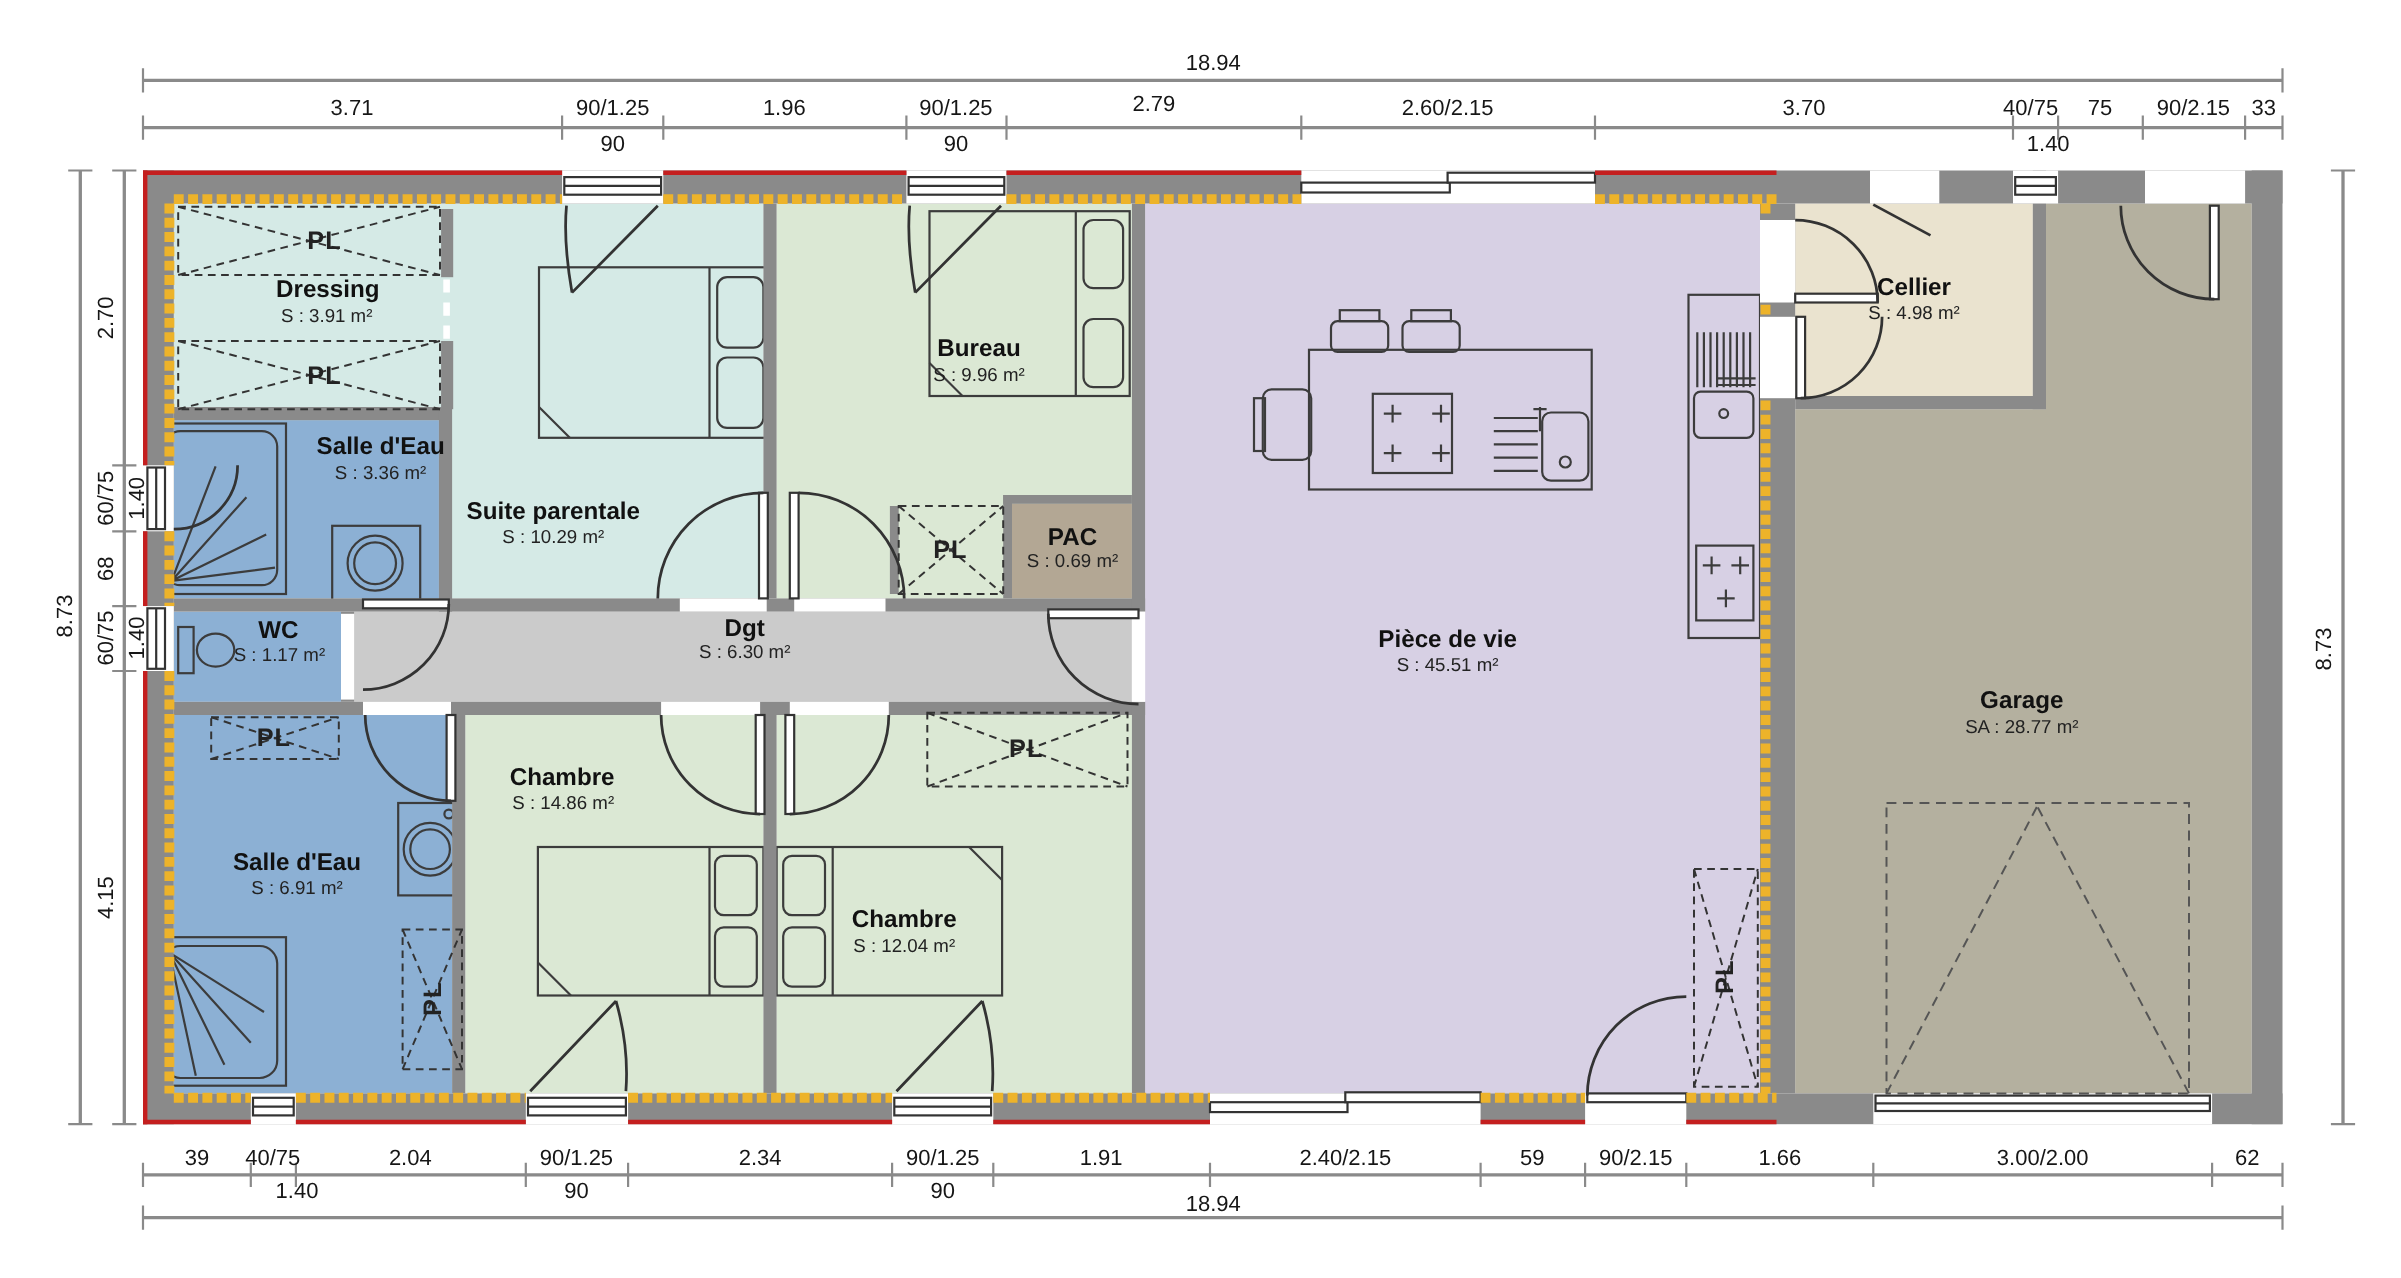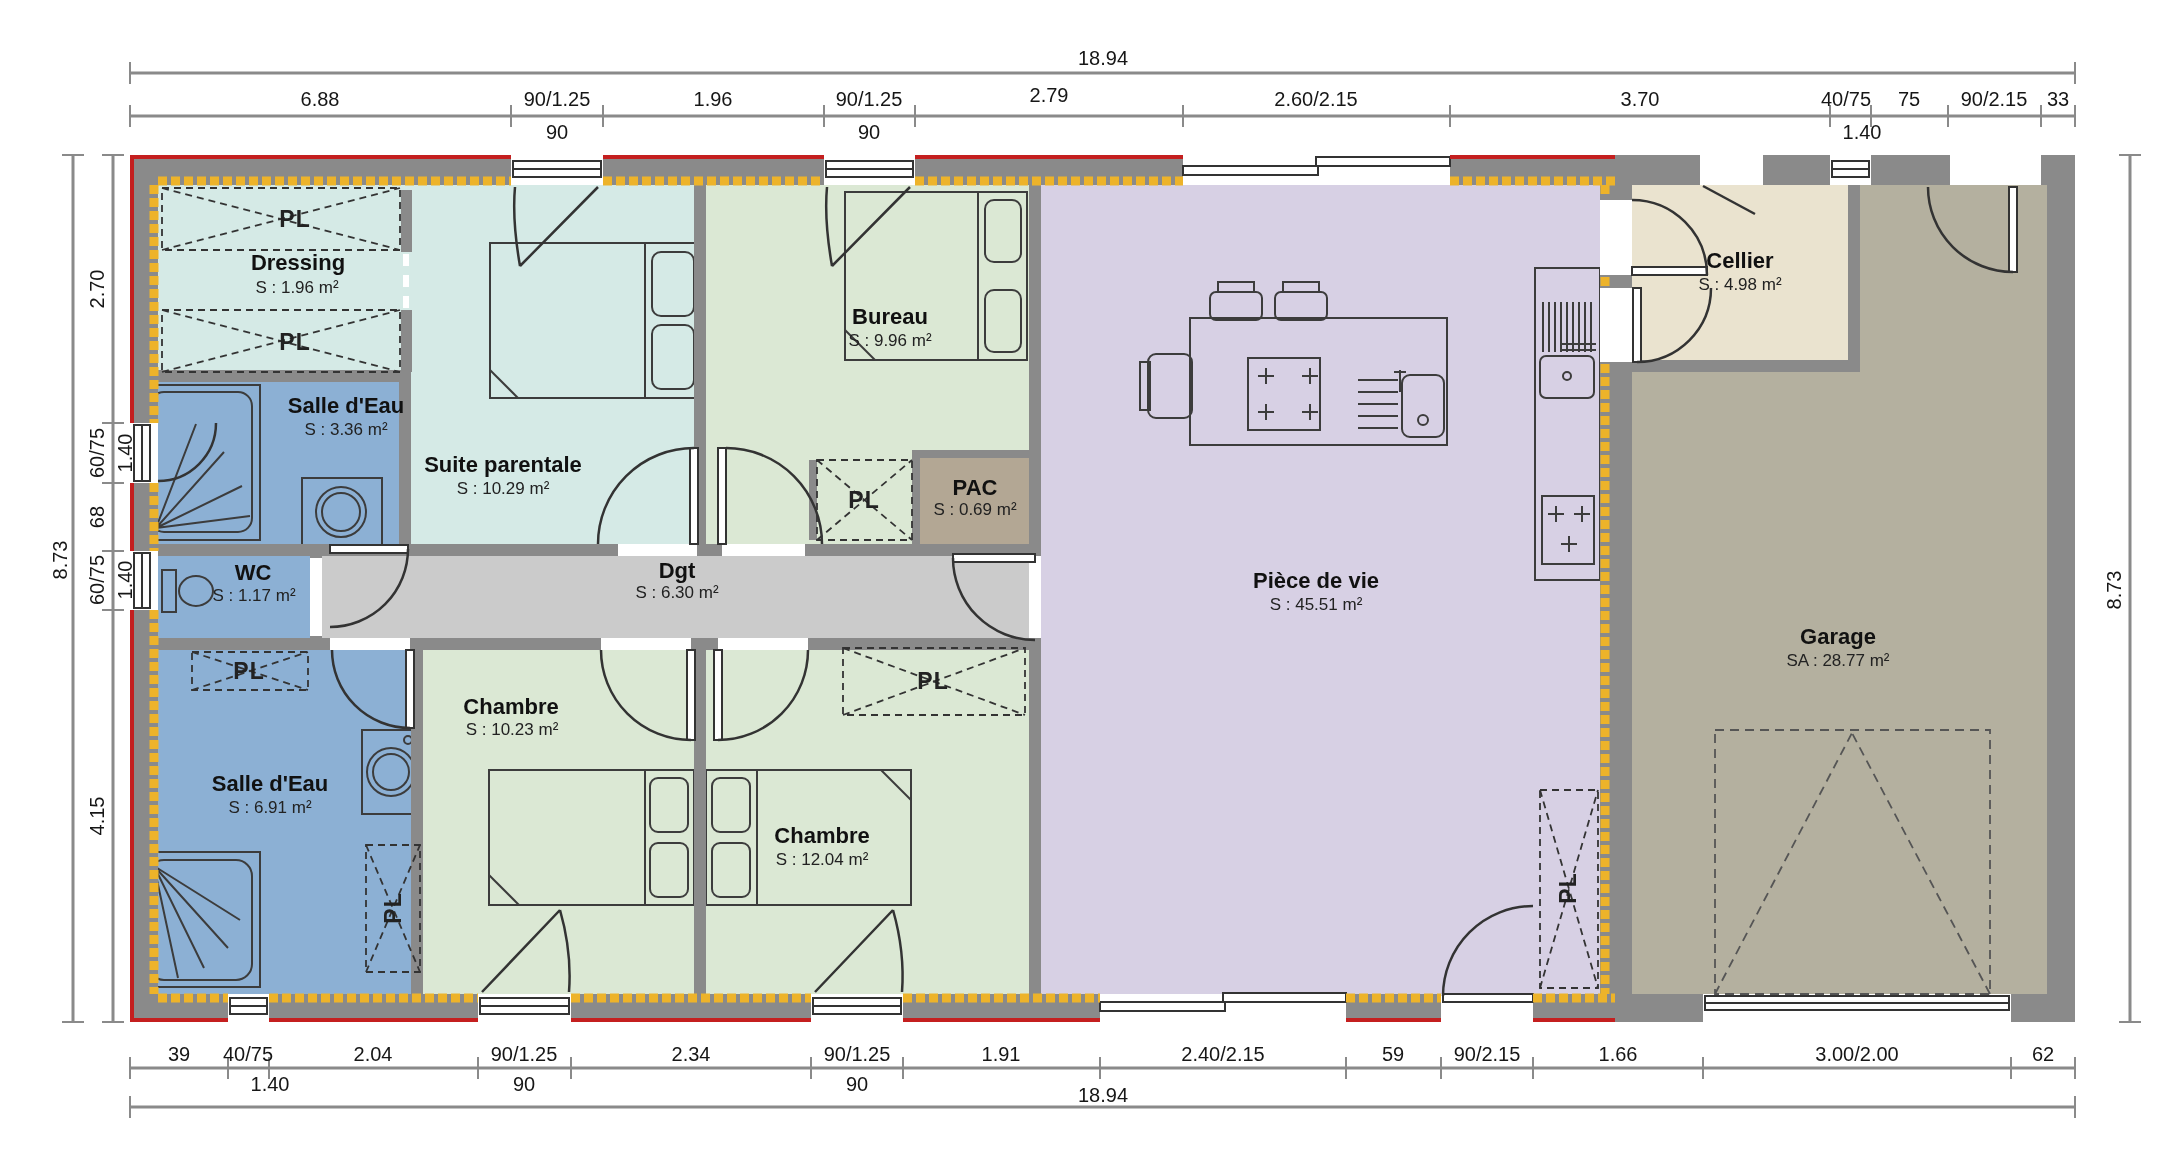--- a/index.html
+++ b/index.html
@@ -321,21 +321,21 @@
       <path d="M130 1057 V1079 M228 1057 V1079 M269 1057 V1079 M478 1057 V1079 M571 1057 V1079 M811 1057 V1079 M903 1057 V1079 M1100 1057 V1079 M1346 1057 V1079 M1441 1057 V1079 M1533 1057 V1079 M1703 1057 V1079 M2011 1057 V1079 M2075 1057 V1079"></path>
       <path d="M130 1096 V1118 M2075 1096 V1118"></path>
       <path d="M102 155 H124 M102 423 H124 M102 483 H124 M102 551 H124 M102 610 H124 M102 1022 H124"></path>
       <path d="M62 155 H84 M62 1022 H84"></path>
       <path d="M2119 155 H2141 M2119 1022 H2141"></path>
     </g>
   </g>
 </svg>
 
 <div class="lbl room-name" style="left:298px;top:263px">Dressing</div>
-<div class="lbl room-area" style="left:297px;top:288px">S : 1.96 m²</div>
+<div class="lbl room-area" style="left:297px;top:288px">S : 3.91 m²</div>
 
 <div class="lbl room-name" style="left:346px;top:406px">Salle d'Eau</div>
 <div class="lbl room-area" style="left:346px;top:430px">S : 3.36 m²</div>
 
 <div class="lbl room-name" style="left:503px;top:465px">Suite parentale</div>
 <div class="lbl room-area" style="left:503px;top:489px">S : 10.29 m²</div>
 
 <div class="lbl room-name" style="left:890px;top:317px">Bureau</div>
 <div class="lbl room-area" style="left:890px;top:341px">S : 9.96 m²</div>
 
@@ -345,21 +345,21 @@
 <div class="lbl room-name" style="left:253px;top:573px">WC</div>
 <div class="lbl room-area" style="left:254px;top:596px">S : 1.17 m²</div>
 
 <div class="lbl room-name" style="left:677px;top:571px">Dgt</div>
 <div class="lbl room-area" style="left:677px;top:593px">S : 6.30 m²</div>
 
 <div class="lbl room-name" style="left:270px;top:784px">Salle d'Eau</div>
 <div class="lbl room-area" style="left:270px;top:808px">S : 6.91 m²</div>
 
 <div class="lbl room-name" style="left:511px;top:707px">Chambre</div>
-<div class="lbl room-area" style="left:512px;top:730px">S : 10.23 m²</div>
+<div class="lbl room-area" style="left:512px;top:730px">S : 14.86 m²</div>
 
 <div class="lbl room-name" style="left:822px;top:836px">Chambre</div>
 <div class="lbl room-area" style="left:822px;top:860px">S : 12.04 m²</div>
 
 <div class="lbl room-name" style="left:1316px;top:581px">Pièce de vie</div>
 <div class="lbl room-area" style="left:1316px;top:605px">S : 45.51 m²</div>
 
 <div class="lbl room-name" style="left:1740px;top:261px">Cellier</div>
 <div class="lbl room-area" style="left:1740px;top:285px">S : 4.98 m²</div>
 
@@ -368,21 +368,21 @@
 
 <div class="lbl pl" style="left:295px;top:219px">PL</div>
 <div class="lbl pl" style="left:295px;top:342px">PL</div>
 <div class="lbl pl" style="left:249px;top:671px">PL</div>
 <div class="lbl pl" style="left:864px;top:500px">PL</div>
 <div class="lbl pl" style="left:933px;top:681px">PL</div>
 <div class="lbl pl rot" style="left:393px;top:908px">PL</div>
 <div class="lbl pl rot" style="left:1568px;top:888px">PL</div>
 
 <div class="lbl dim" style="left:1103px;top:58px">18.94</div>
-<div class="lbl dim" style="left:320px;top:99px">6.88</div>
+<div class="lbl dim" style="left:320px;top:99px">3.71</div>
 <div class="lbl dim" style="left:557px;top:99px">90/1.25</div>
 <div class="lbl dim" style="left:713px;top:99px">1.96</div>
 <div class="lbl dim" style="left:869px;top:99px">90/1.25</div>
 <div class="lbl dim" style="left:1049px;top:95px">2.79</div>
 <div class="lbl dim" style="left:1316px;top:99px">2.60/2.15</div>
 <div class="lbl dim" style="left:1640px;top:99px">3.70</div>
 <div class="lbl dim" style="left:1846px;top:99px">40/75</div>
 <div class="lbl dim" style="left:1909px;top:99px">75</div>
 <div class="lbl dim" style="left:1994px;top:99px">90/2.15</div>
 <div class="lbl dim" style="left:2058px;top:99px">33</div>

